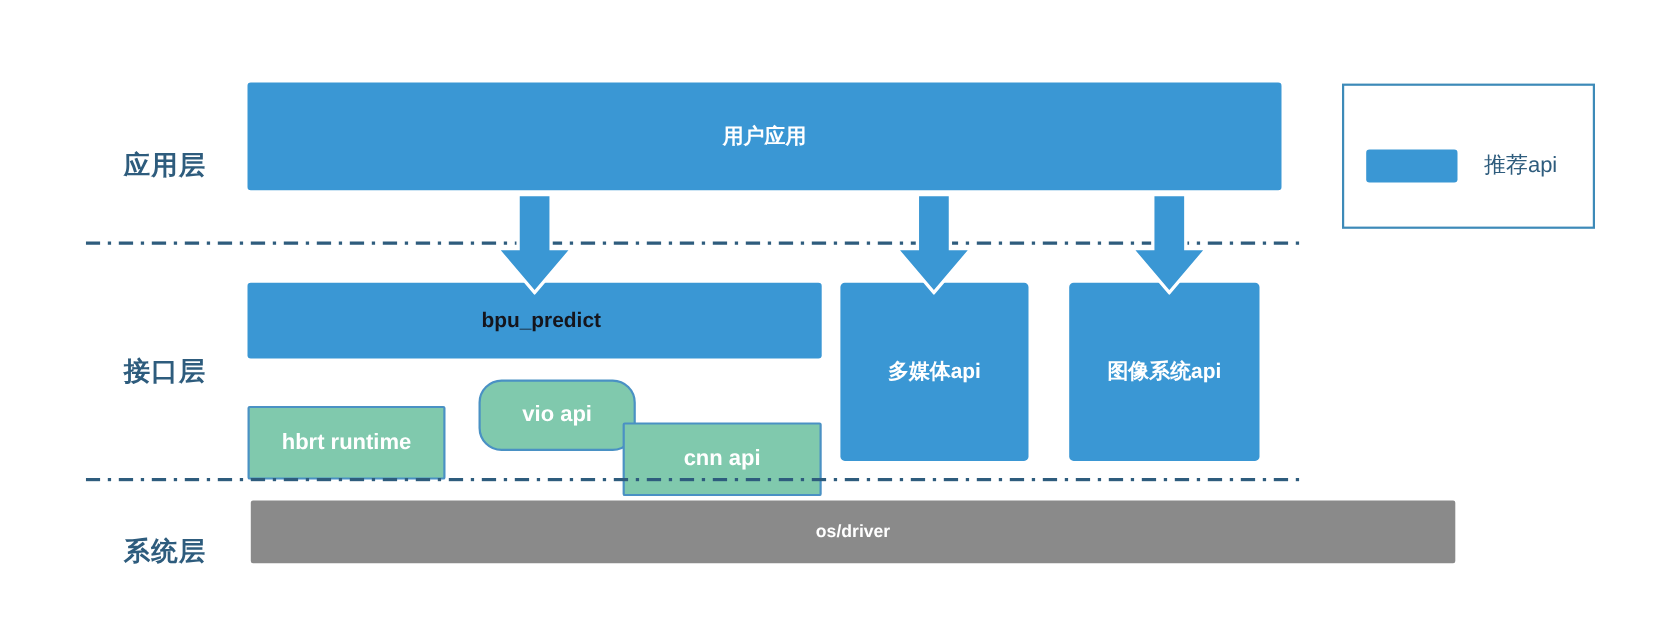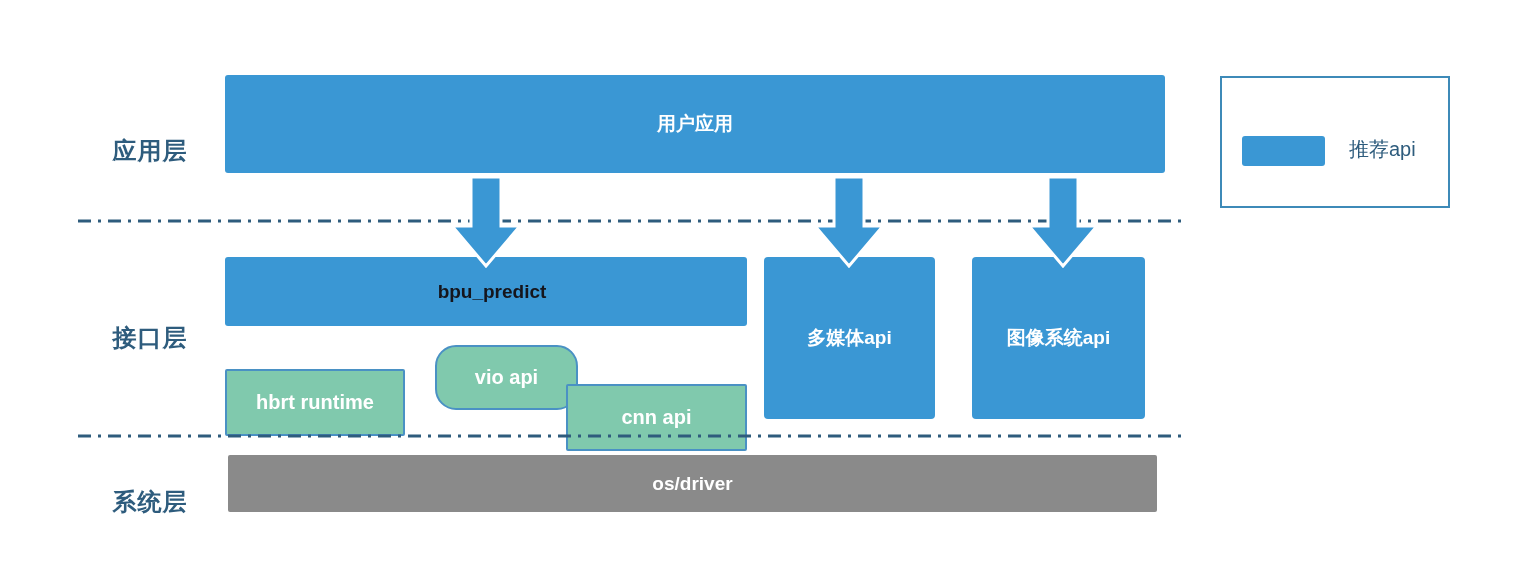--- a/index.html
+++ b/index.html
@@ -41,21 +41,21 @@
   .box-gray{background:var(--gray);border-radius:2px;}
 
   #box-user-app{left:225px;top:75px;width:940px;height:98px;font-size:19px;}
   #box-bpu{left:225px;top:257px;width:522px;height:69px;font-size:19px;
     color:var(--bpu-text);border-radius:3px;padding-left:12px;}
   #box-hbrt{left:225px;top:345px;width:180px;height:67px;margin-top:24px;}
   #box-vio{left:435px;top:345px;width:143px;height:65px;border-radius:21px;}
   #box-cnn{left:566px;top:345px;width:181px;height:67px;margin-top:39px;}
   #box-mm{left:764px;top:257px;width:171px;height:162px;font-size:19px;border-radius:4px;}
   #box-img{left:972px;top:257px;width:173px;height:162px;font-size:19px;border-radius:4px;}
-  #box-os{left:228px;top:455px;width:929px;height:57px;font-size:19px;}
+  #box-os{left:228px;top:455px;width:1095px;height:57px;font-size:16px;}
 
   .arrow{position:absolute;width:72px;height:92px;z-index:5;}
   #arrow-1{left:450px;top:176px;}
   #arrow-2{left:813px;top:176px;}
   #arrow-3{left:1027px;top:176px;}
   .arrow svg{display:block;width:100%;height:100%;}
   .arrow polygon{fill:var(--blue);stroke:#ffffff;stroke-width:3;stroke-linejoin:miter;}
 
   .dash-line{position:absolute;left:78px;width:1106px;height:4px;z-index:1;}
   #dash-1{top:219px;}

